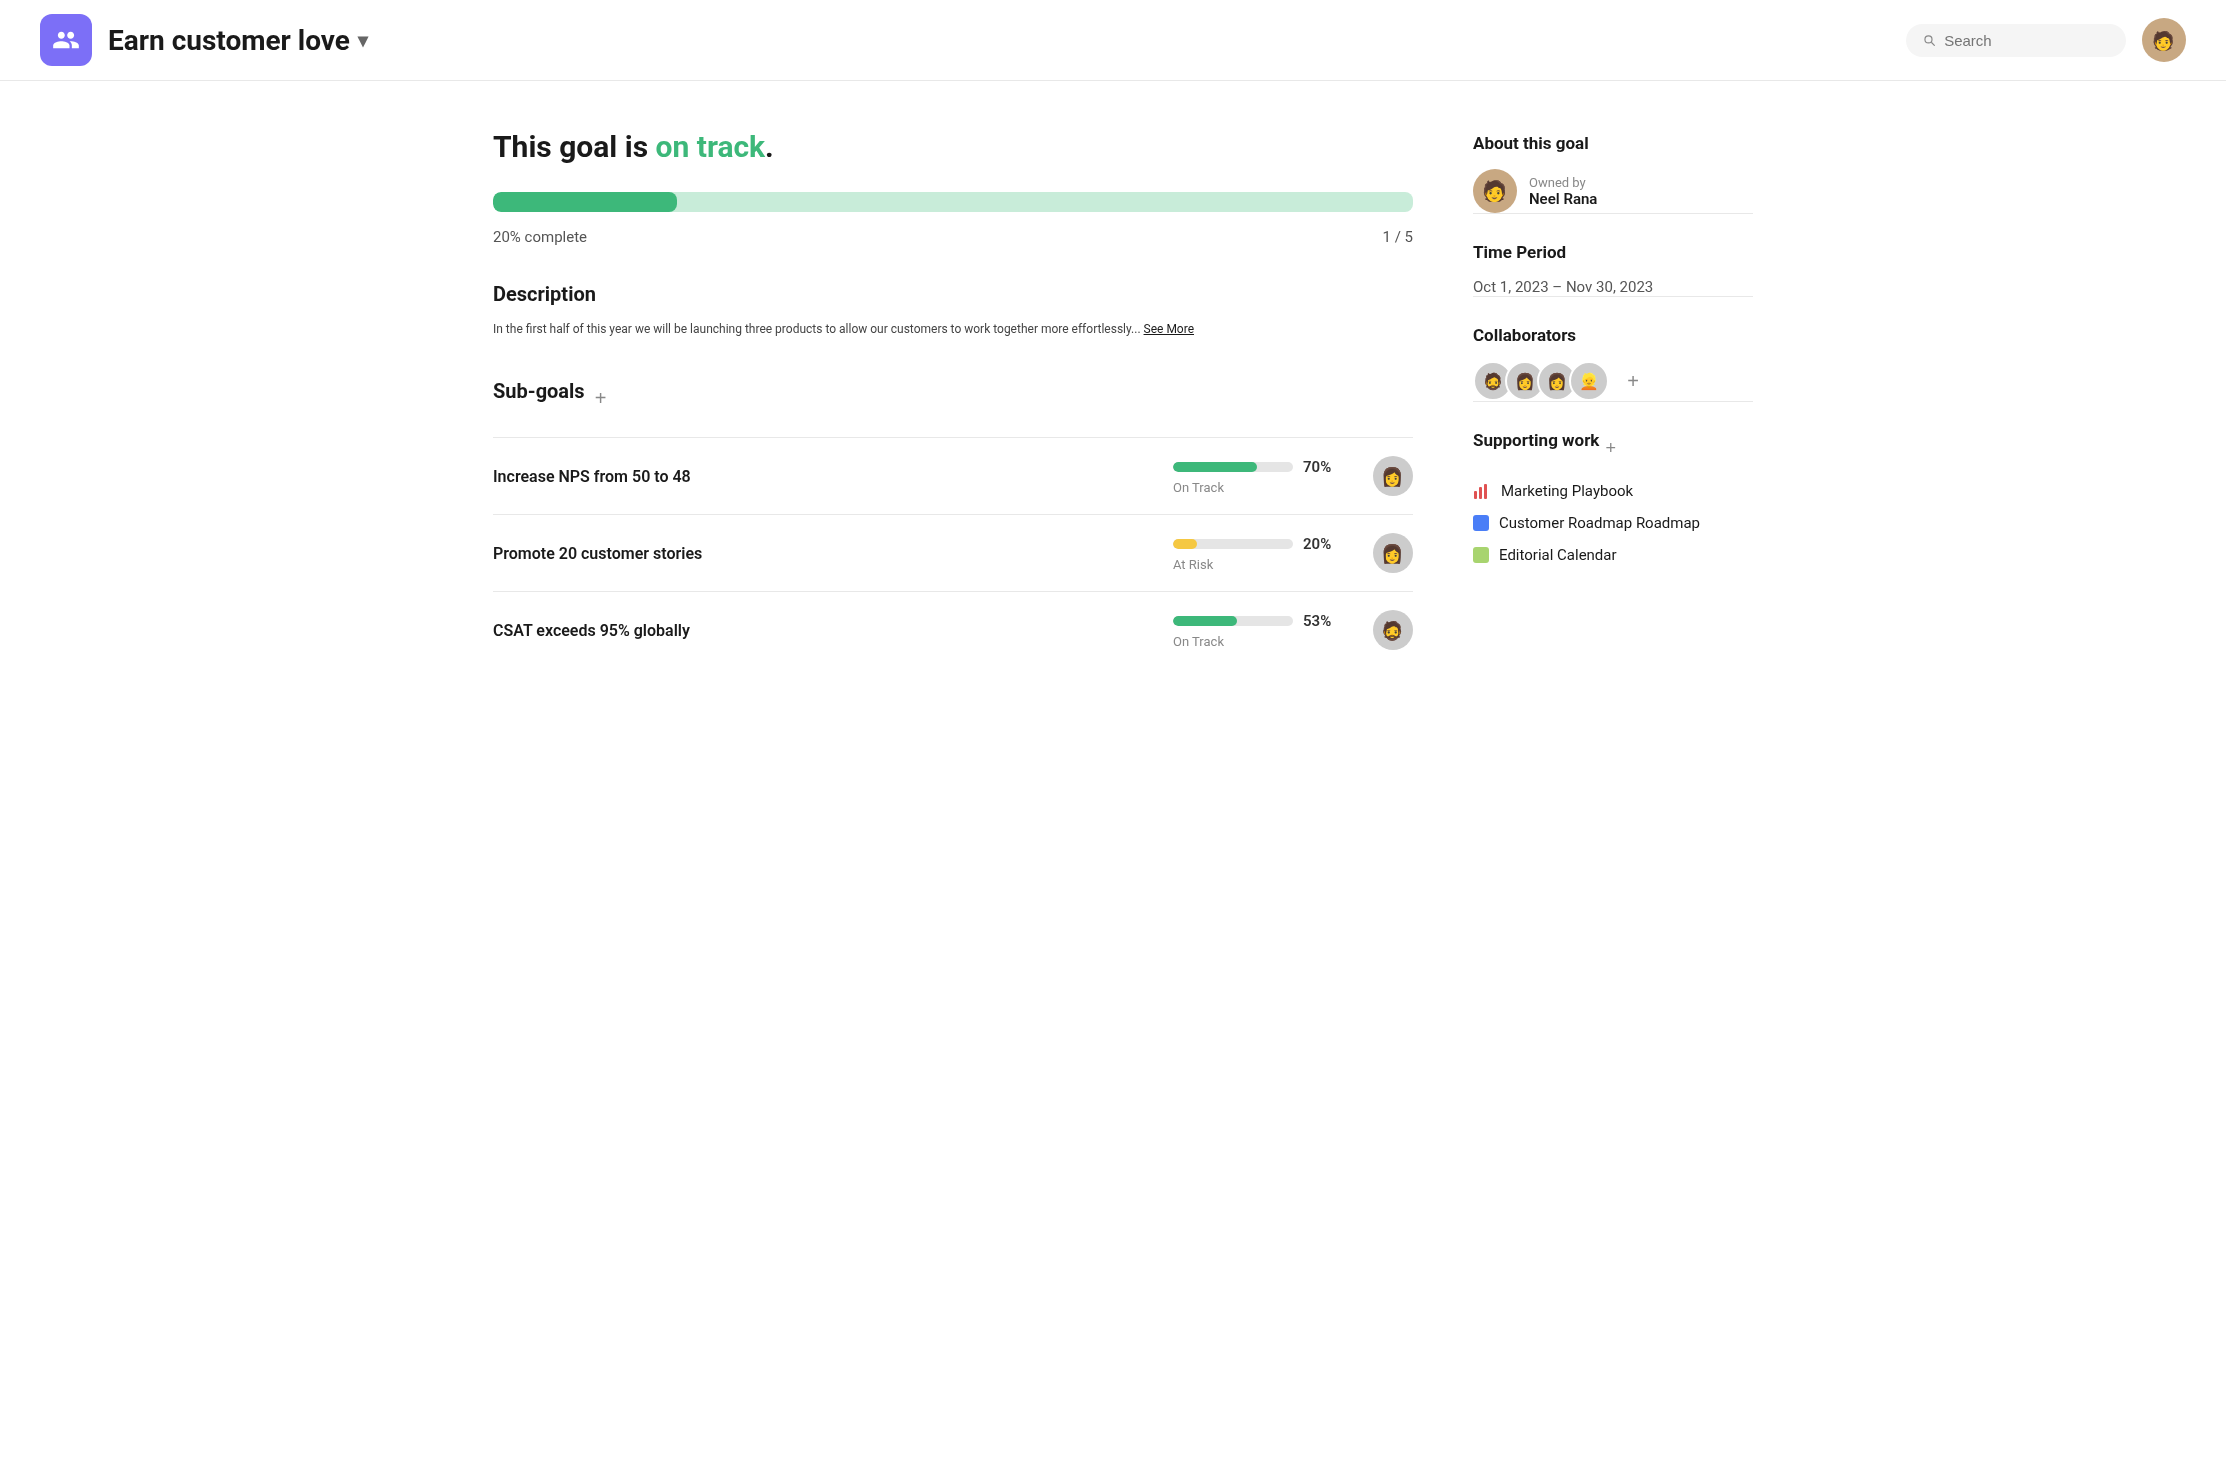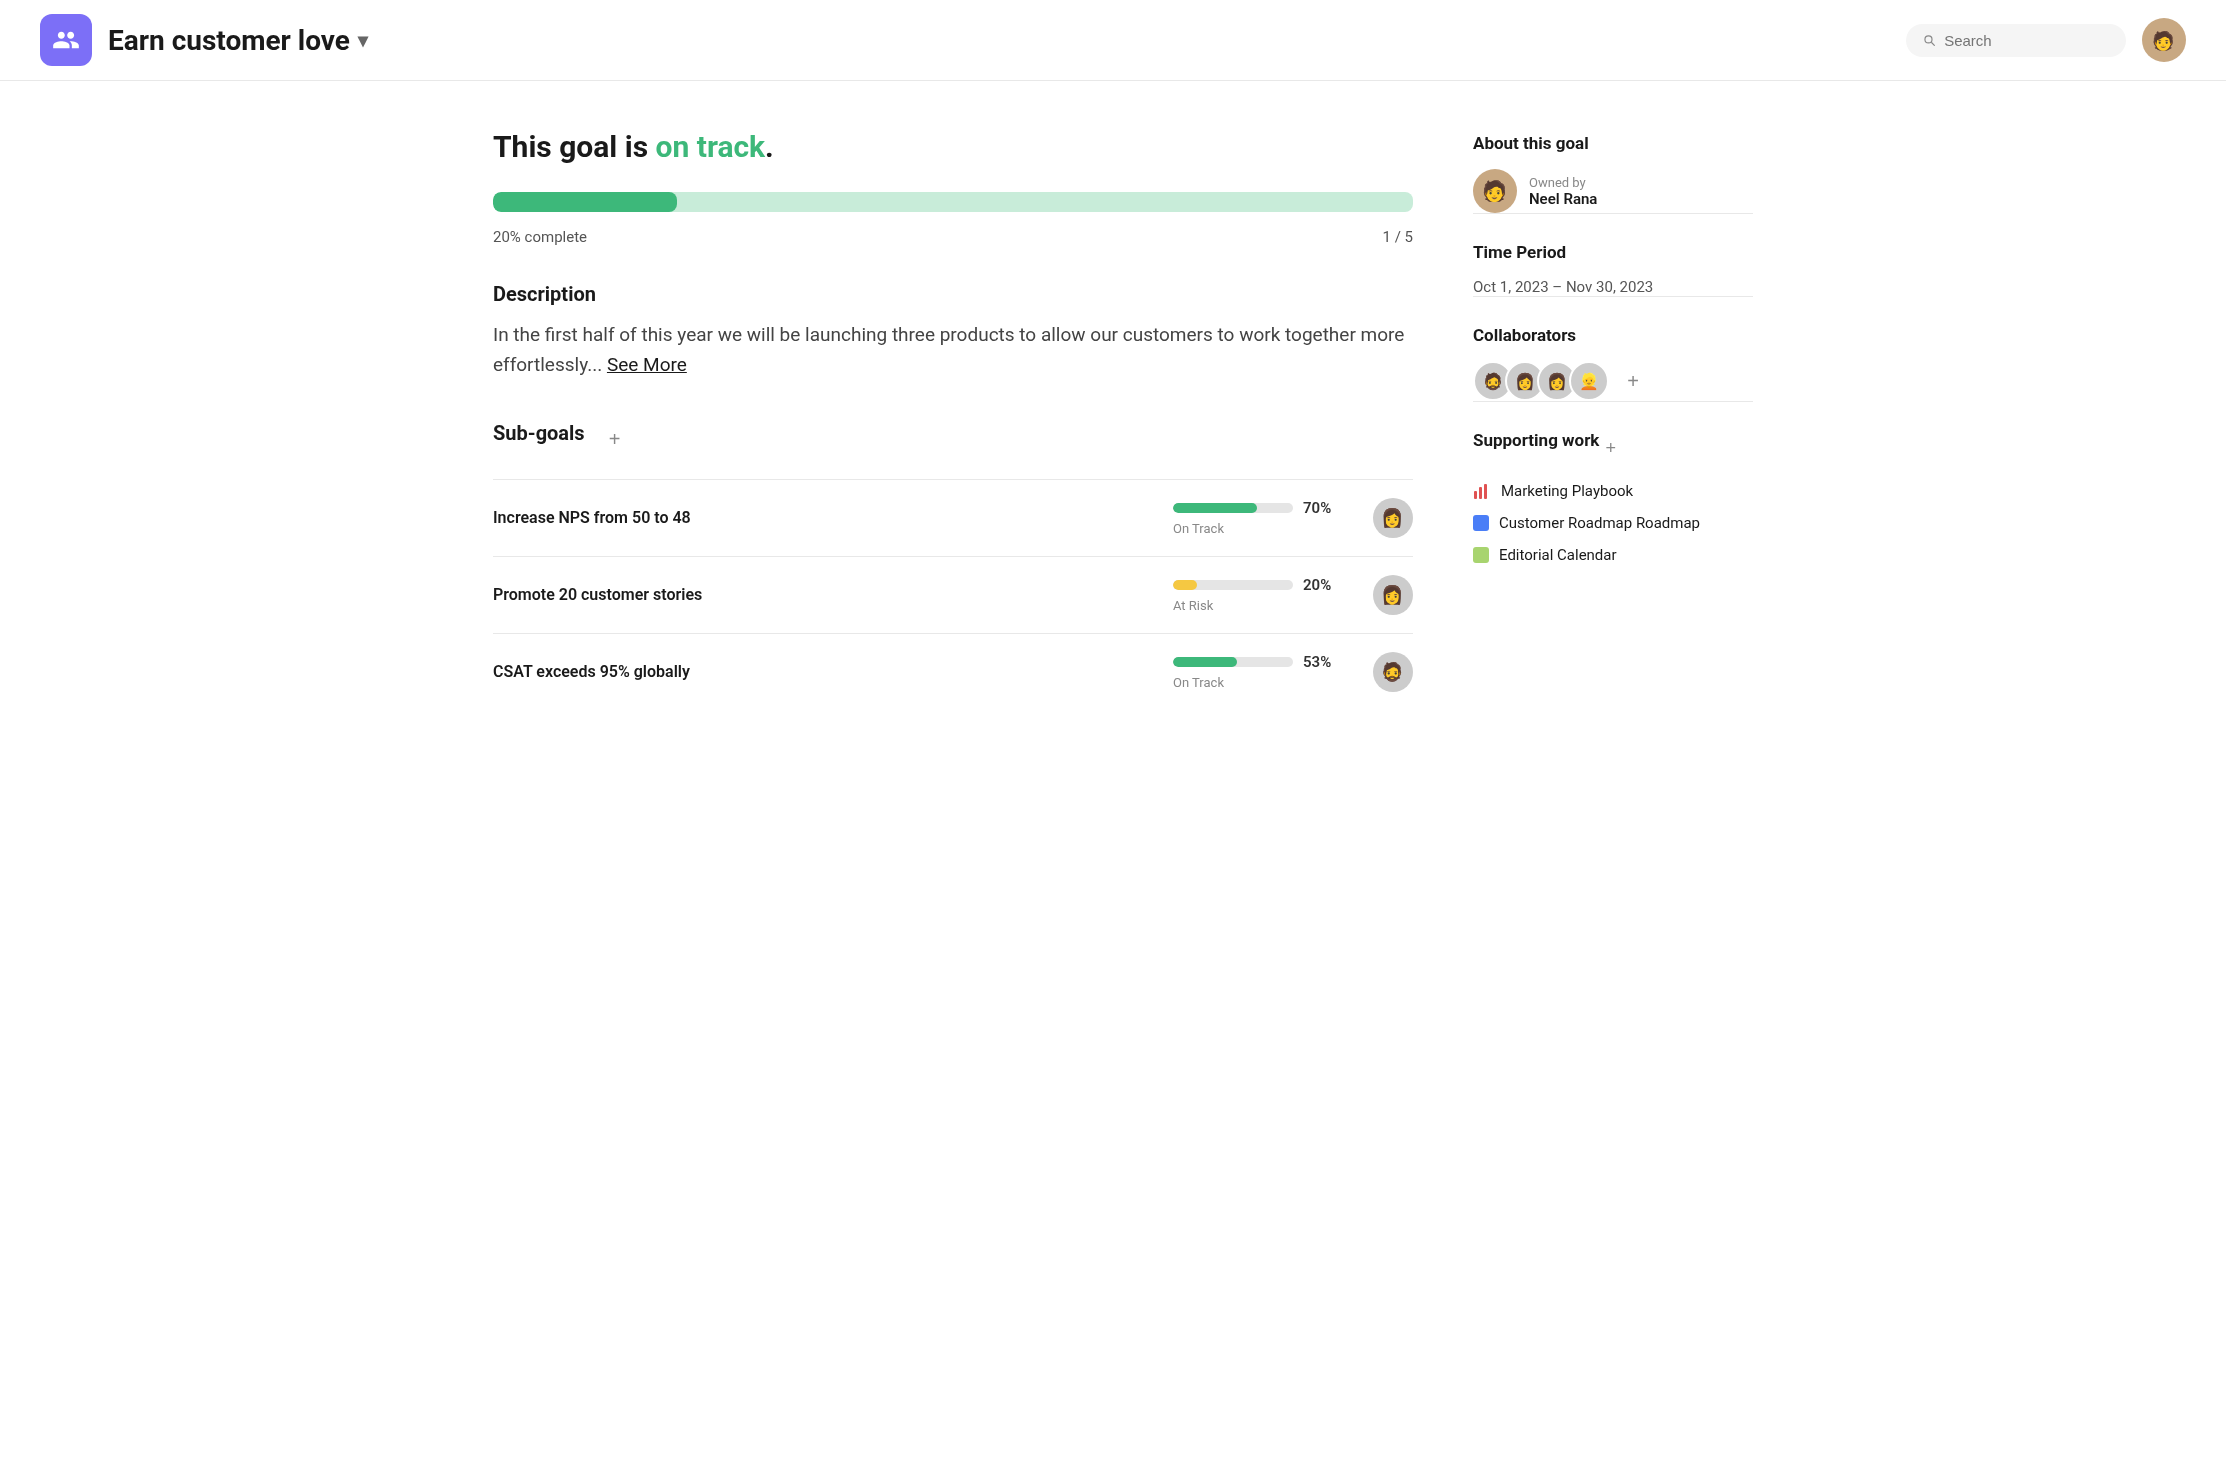--- a/index.html
+++ b/index.html
@@ -94,34 +94,34 @@
     }
 
     
     .section-title {
       font-size: 20px;
       font-weight: 700;
       color: #1a1a1a;
       margin-bottom: 14px;
     }
     .description-text {
-      font-size: 19px;
+      font-size: 12px;
       color: #444;
       line-height: 1.6;
       margin-bottom: 40px;
     }
     .see-more {
       text-decoration: underline;
       color: #1a1a1a;
       cursor: pointer;
     }
 
     
     .subgoals-header {
-      display: flex; gap: 24px;
+      display: flex; gap: 10px;
       margin-bottom: 20px;
     }
     .subgoals-header .add-btn {
       font-size: 20px; color: #888; cursor: pointer;
       background: none; border: none;
     }
 
     .subgoal-row {
       display: flex;
       align-items: center;

